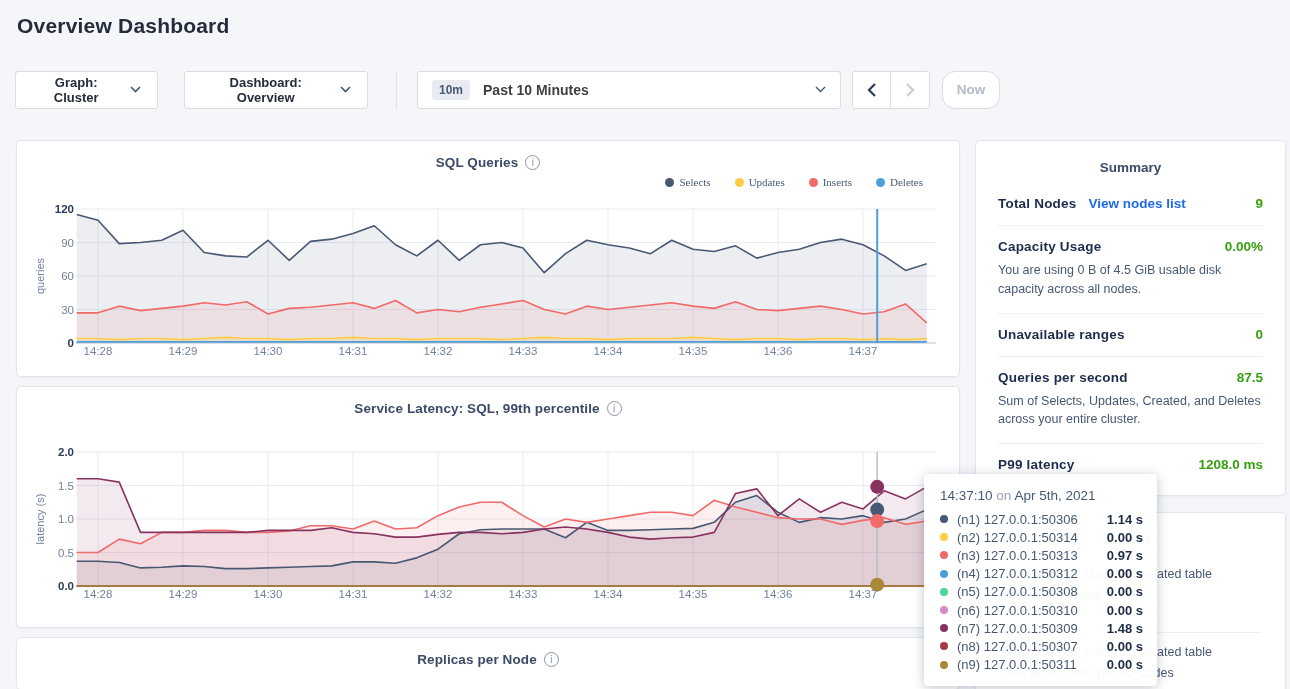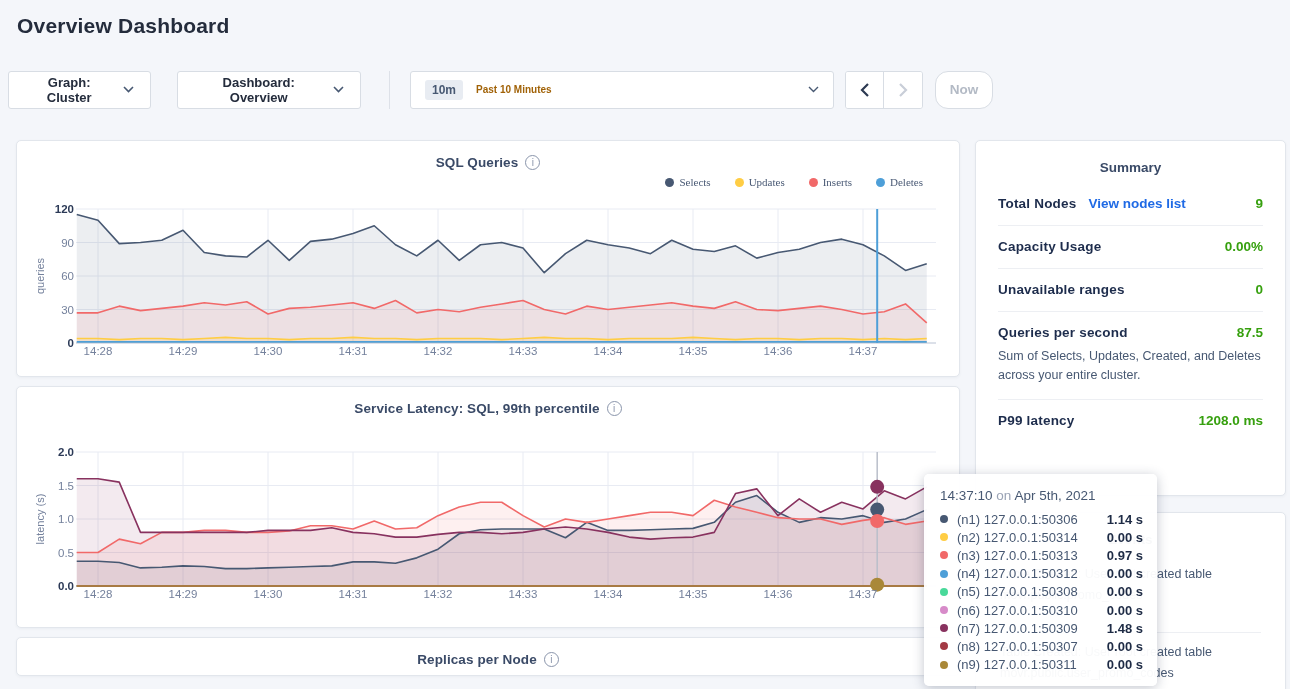--- a/index.html
+++ b/index.html
@@ -8,39 +8,39 @@
     width:1290px; height:689px; overflow:hidden; position:relative;
     background:#f4f6fa;
     font-family:"Liberation Sans", sans-serif;
     color:#242c3c;
   }
   .page-title {
     font-size:21px; font-weight:600; color:#242c3c;
     margin:14px 0 0 17px; letter-spacing:.2px;
   }
   
-  .controls { display:flex; align-items:center; margin:28px 0 0 8px; height:47px; }
+  .controls { display:flex; align-items:center; margin:28px 0 0 15px; height:47px; }
   .dropdown {
     height:38px; background:#fff; border:1px solid #d8dde4; border-radius:3px;
     display:inline-flex; align-items:center; justify-content:center; gap:10px;
     padding:0 16px; font-size:13px; font-weight:700; color:#242c3c; cursor:pointer;
   }
   .dropdown.graph { width:143px; }
   .dropdown.dash  { width:184px; margin-left:26px; }
   .vdivider { width:1px; height:38px; background:#dde1e8; margin-left:28px; }
   .time-picker {
     margin-left:20px; width:424px; height:38px; background:#fff;
     border:1px solid #d8dde4; border-radius:3px; display:flex; align-items:center;
     gap:13px; padding:0 14px; cursor:pointer; font-family:inherit;
   }
   .time-badge {
     background:#e8ecf2; border-radius:3px; font-size:12px; font-weight:700;
     color:#475872; padding:3px 7px;
   }
-  .time-label { font-size:10px; font-weight:700; color:#a16207; }
+  .time-label { font-size:14px; font-weight:700; color:#404040; }
   .tp-chev { margin-left:auto; }
   .pager {
     display:flex; margin-left:11px; border:1px solid #d8dde4; border-radius:3px;
     overflow:hidden; background:#fff;
   }
   .pager button {
     width:38px; height:36px; background:#fff; border:none; display:flex;
     align-items:center; justify-content:center; cursor:pointer; padding:0;
   }
   .pager .prev { border-right:1px solid #d8dde4; }
@@ -53,21 +53,21 @@
   .content { display:flex; gap:15px; margin:27px 0 0 16px; align-items:flex-start; }
   .left-col  { width:944px; display:flex; flex-direction:column; gap:9px; }
   .right-col { width:311px; display:flex; flex-direction:column; gap:16px; }
   .card {
     background:#fff; border:1px solid #e2e6ec; border-radius:5px;
     box-shadow:0 1px 3px rgba(60,70,100,.05);
   }
   .chart-card { padding-top:12px; }
   #sql-card { height:237px; }
   #latency-card { height:242px; }
-  #replicas-card { height:39px; overflow:hidden; }
+  #replicas-card { height:53px; overflow:hidden; }
   .card-head { display:flex; align-items:center; justify-content:center; gap:7px; height:18px; }
   .chart-title { font-size:13.5px; font-weight:700; color:#3a4a67; letter-spacing:.1px; }
   .info-icon {
     width:15px; height:15px; border:1px solid #8a95ab; border-radius:50%;
     color:#8a95ab; font-size:10px; line-height:13px; text-align:center;
     display:inline-block; cursor:pointer; flex:none;
   }
   #sql-legend { display:flex; justify-content:flex-end; align-items:center; gap:24px; height:14px; margin:4px 36px 0 0; }
   .legend-item { display:flex; align-items:center; gap:5px; font-size:11px; color:#4a5a75; cursor:pointer;font-family:Liberation Serif, serif; }
   .legend-dot { width:9px; height:9px; border-radius:50%; flex:none; }
@@ -287,20 +287,21 @@
             <span class="sum-label">Total Nodes</span>
             <a class="sum-link">View nodes list</a>
             <span class="sum-value">9</span>
           </div>
         </div>
         <div class="sum-block">
           <div class="sum-line">
             <span class="sum-label">Capacity Usage</span>
             <span class="sum-value">0.00%</span>
           </div>
+          <div class="sum-desc">You are using 0 B of 4.5 GiB usable disk capacity across all nodes.</div>
         </div>
         <div class="sum-block">
           <div class="sum-line">
             <span class="sum-label">Unavailable ranges</span>
             <span class="sum-value">0</span>
           </div>
         </div>
         <div class="sum-block">
           <div class="sum-line">
             <span class="sum-label">Queries per second</span>

